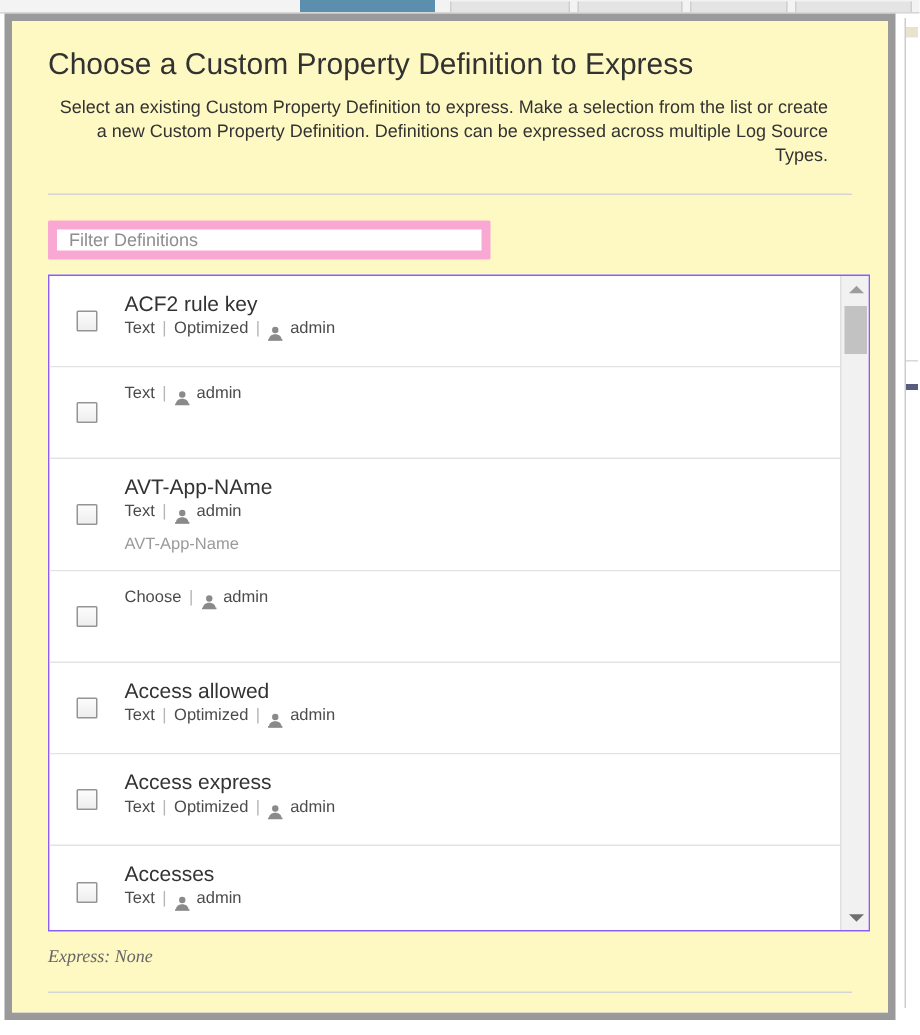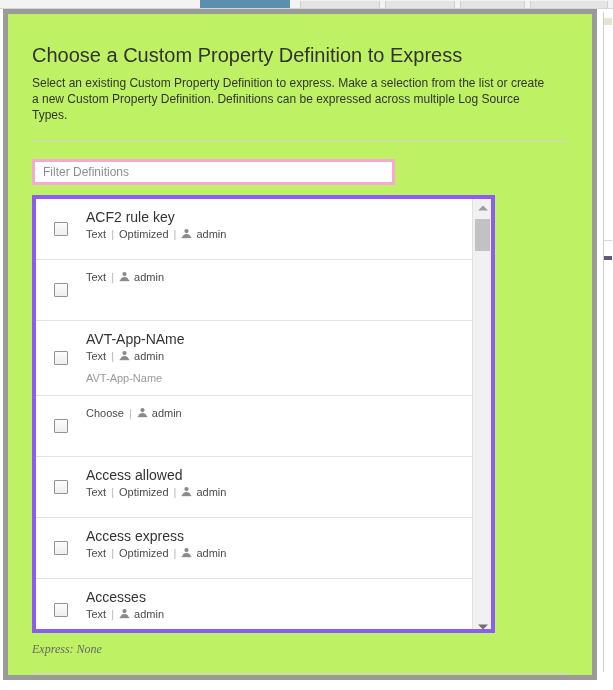--- a/index.html
+++ b/index.html
@@ -59,70 +59,71 @@
     left: 3px; top: 9px;
     width: 594px; height: 671px;
     background: #ffffff;
     border: 5px solid #9a9a9a;
     overflow: hidden;
   }
   #modal-inner {
     position: absolute;
     left: 0; top: 0;
     width: 584px; height: 661px;
-    background: #bef264;
-    padding: 12px 24px;
+    background: #fef9c3;
+    padding: 0 24px;
   }
 
   
   #dialog-title {
     margin: 0;
     padding-top: 18px;
     font-size: 20px;
     font-weight: normal;
     color: #323232;
     letter-spacing: 0px;
   }
   #dialog-desc {
     margin: 8px 0 0 0;
     font-size: 12px;
     line-height: 16px;
     color: #333333;
     max-width: 520px;
+    text-align: right;
   }
   .hr-rule {
     height: 1px;
     background: #d5d5d5;
     margin: 18px 0 0 0;
   }
 
   
   #filter-input {
     display: block;
     margin-top: 17px;
-    width: 363px;
+    width: 295px;
     height: 26px;
     padding: 2px 8px;
     font-size: 12px;
     color: #333;
     font-family: "Liberation Sans", sans-serif;
-    border: 3px solid #f9a8d4;
+    border: 6px solid #f9a8d4;
     border-radius: 1px;
     outline: none;
     background: #fff;
   }
   #filter-input::placeholder { color: #8e8e8e; opacity: 1; }
 
   
   #definition-list-wrap {
     position: relative;
     margin-top: 10px;
-    width: 463px;
+    width: 548px;
     height: 438px;
-    border: 4px solid #8b5cf6;
+    border: 1px solid #8b5cf6;
     background: #ffffff;
     overflow: hidden;
   }
   #definition-list {
     position: absolute;
     left: 0; top: 0;
     width: 527px;
     height: 436px;
     overflow: hidden;
   }
@@ -156,21 +157,21 @@
     font-size: 14px;
     color: #333333;
     line-height: 18px;
   }
   .def-meta {
     font-size: 11px;
     color: #4b4b4b;
     line-height: 15px;
     margin-top: 1px;
     display: flex;
-    align-items: flex-start;
+    align-items: flex-end;
     gap: 0px;
   }
   .meta-sep { color: #b5b5b5; margin: 0 5px; }
   .user-icon {
     display: inline-block;
     width: 11px; height: 11px;
     margin-right: 4px;
     position: relative;
     top: 1px;
   }

